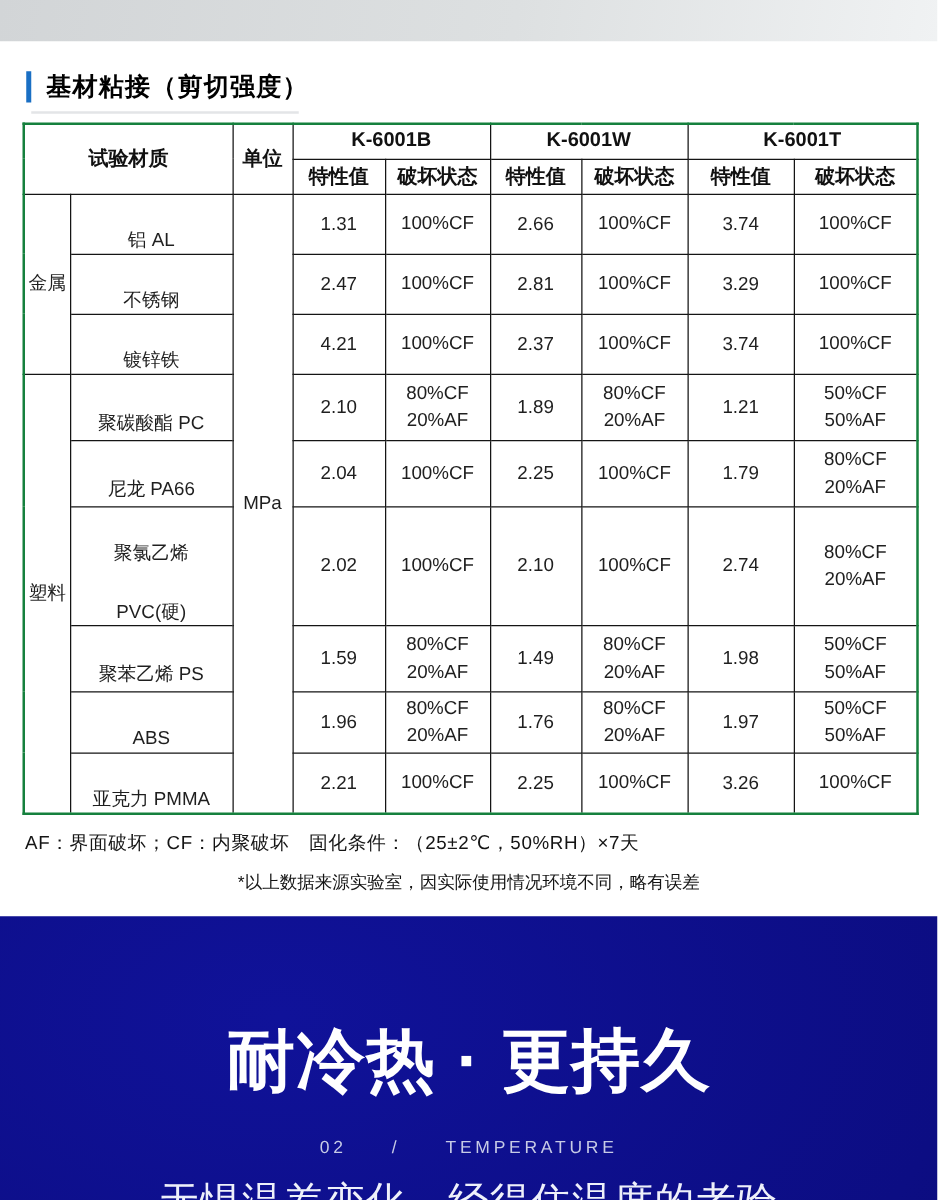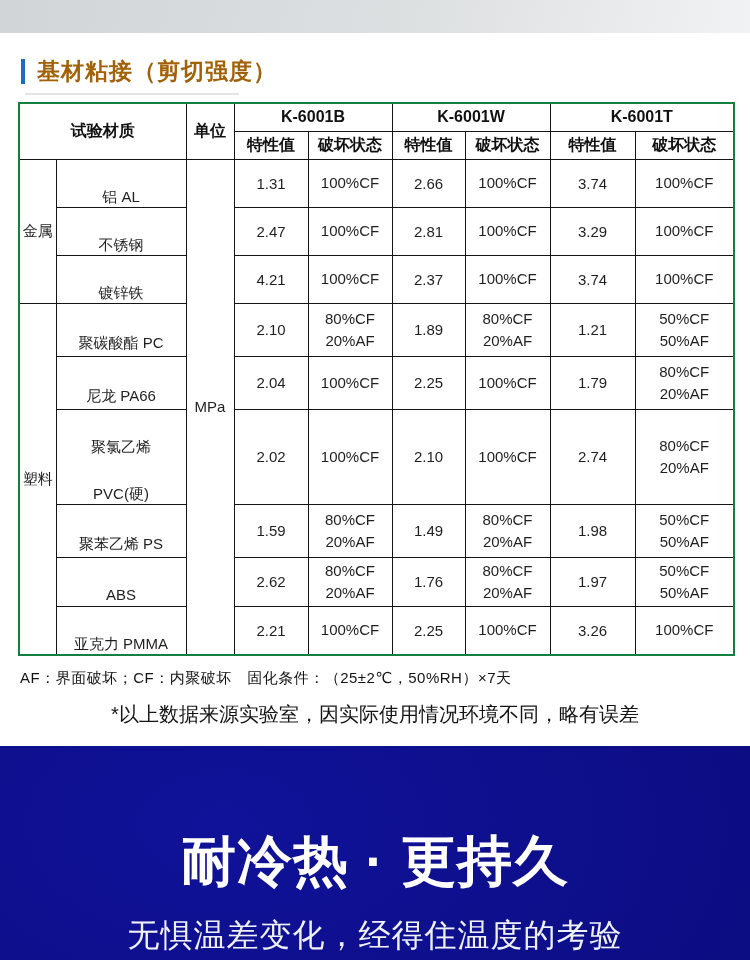--- a/index.html
+++ b/index.html
@@ -6,40 +6,40 @@
   html,body { width:750px; height:960px; overflow:hidden; background:#ffffff;
     font-family:"Liberation Sans","DejaVu Sans",sans-serif; }
 
   .top-strip { height:33px;
     background:linear-gradient(100deg,#d2d5d7 0%,#dde0e1 55%,#f0f2f3 100%); }
 
   
   .title-block { margin:23px 0 0 21px; }
   .title-row { display:flex; align-items:center; }
   .title-accent { width:4px; height:25px; background:#1a6fc4; margin-right:12px; }
-  .sec-title { font-size:23px; font-weight:600; color:#a16207; letter-spacing:1px; }
+  .sec-title { font-size:20px; font-weight:600; color:#000000; letter-spacing:1px; }
   .title-underline { width:214px; height:2px; background:#e3e5e7; margin:6px 0 0 4px; }
 
   
   table.spec { border-collapse:collapse; table-layout:fixed; width:715px;
     margin:7px 0 0 18px; border:2px solid #15803d; }
   table.spec th, table.spec td { border:1px solid #141414; text-align:center;
     vertical-align:middle; padding:0; }
   table.spec th { font-size:16px; font-weight:700; color:#111; }
   table.spec td { font-size:15px; color:#1f1f1f; }
   tr.r28 { height:28px; }
   tr.r53 { height:53px; }
   tr.r49 { height:49px; }
   td.group-cell { font-size:16px; color:#222; line-height:2.0; word-break:break-all;
     padding:0 9px; }
   td.state-cell span, td.mat-cell span { display:block; line-height:22px; }
   td.mat-cell span { line-height:21px;margin-top:26px; }
 
   .footnote { margin:13px 0 0 20px; font-size:15px; color:#141414; letter-spacing:0.5px; }
-  .disclaimer { margin-top:13px; text-align:center; font-size:20px; color:#141414; }
+  .disclaimer { margin-top:13px; text-align:center; font-size:14px; color:#141414; }
 
   
   .hero { position:relative; margin-top:18px; height:357px; overflow:hidden;
     background:
       radial-gradient(300px 190px at 86% 106%, rgba(210,45,140,0.62) 0%, rgba(210,45,140,0.28) 45%, rgba(210,45,140,0) 72%),
       radial-gradient(1050px 640px at 30% 22%, #101299 0%, #0c0d83 52%, #080a5e 100%); }
   .hero-headline { margin-top:79px; text-align:center; font-size:55px; font-weight:700;
     color:#ffffff; letter-spacing:1px; }
   .hero-meta { margin-top:23px; display:flex; justify-content:center; align-items:center;
     gap:36px; font-size:14px; color:#c7cbe6; letter-spacing:3px; }
@@ -231,21 +231,21 @@
     <td>1.98</td>
     <td class="state-cell">
           <span>50%CF</span>
           <span>50%AF</span>
         </td>
   </tr>
   <tr class="r49">
     <td class="mat-cell">
           <span>ABS</span>
         </td>
-    <td>2.62</td>
+    <td>1.96</td>
     <td class="state-cell">
           <span>80%CF</span>
           <span>20%AF</span>
         </td>
     <td>1.76</td>
     <td class="state-cell">
           <span>80%CF</span>
           <span>20%AF</span>
         </td>
     <td>1.97</td>
@@ -275,17 +275,22 @@
         </td>
   </tr>
 </tbody>
   </table>
 
 <div class="footnote">AF：界面破坏；CF：内聚破坏　固化条件：（25±2℃，50%RH）×7天</div>
 <div class="disclaimer">*以上数据来源实验室，因实际使用情况环境不同，略有误差</div>
 
 <div class="hero">
   <div class="hero-headline">耐冷热 · 更持久</div>
+  <div class="hero-meta">
+    <span>02</span>
+    <span>/</span>
+    <span>TEMPERATURE</span>
+  </div>
   <div class="hero-sub">无惧温差变化，经得住温度的考验</div>
   <div class="axis-v"></div>
 
   <div class="axis-label">200℃</div>
 </div>
 
 </body></html>

